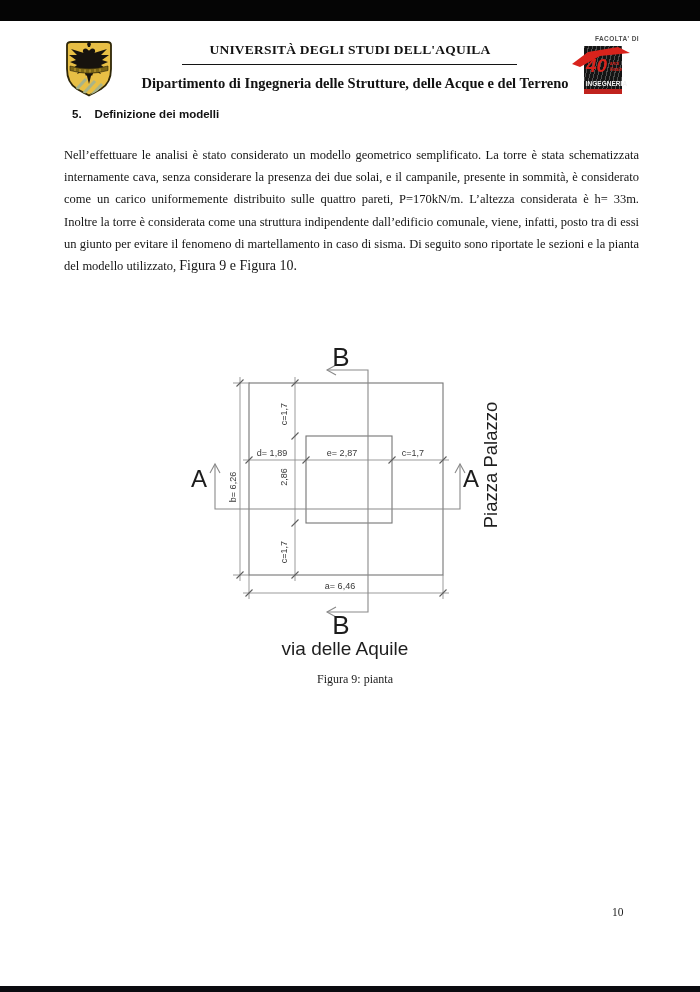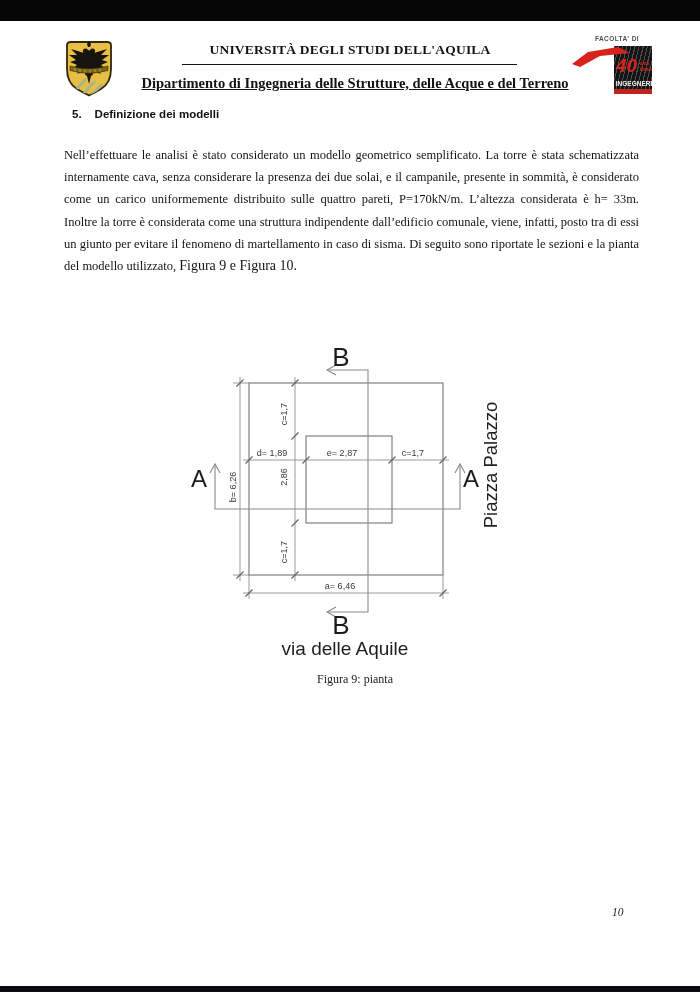--- a/index.html
+++ b/index.html
@@ -12,32 +12,32 @@
   .bar-bottom { position:absolute; bottom:0; left:0; width:700px; height:6px; background:#0b0b10; }
 
   
   .univ-title {
     position:absolute; top:42px; left:120px; width:460px; text-align:center;
     font-weight:bold; font-size:13.5px; color:#131313; letter-spacing:0.2px; white-space:nowrap;
   }
   .header-rule { position:absolute; top:64px; left:182px; width:335px; border-top:1.7px solid #141414; }
   .dept-title {
     position:absolute; top:75px; left:65px; width:580px; text-align:center;
-    font-weight:bold; font-size:14.5px; color:#131313; white-space:nowrap;text-decoration:underline;
+    font-weight:bold; font-size:14.5px; color:#131313; white-space:nowrap;
   }
   .crest { position:absolute; left:64px; top:40px; width:50px; height:57px; }
 
   
   .fac-logo { position:absolute; left:572px; top:33px; width:70px; height:62px; }
   .fac-top {
     position:absolute; top:2px; left:23px; font-family:"Liberation Sans",sans-serif;
     font-weight:bold; font-size:6.5px; color:#4e4e4e; letter-spacing:0.4px; white-space:nowrap;
   }
   .fac-box {
-    position:absolute; left:42px; top:13px; width:38px; height:48px;
+    position:absolute; left:12px; top:13px; width:38px; height:48px;
     background:
       repeating-linear-gradient(104deg, rgba(150,150,150,0.45) 0 1px, rgba(0,0,0,0) 1px 4px),
       #141414;
   }
   .fac-40 {
     position:absolute; left:2px; top:10px; font-family:"Liberation Sans",sans-serif;
     font-style:italic; font-weight:bold; font-size:19px; color:#d8231c; line-height:19px;
   }
   .fac-small {
     position:absolute; left:26px; top:15px; font-family:"Liberation Sans",sans-serif;
@@ -61,21 +61,21 @@
     font-size:12.5px; line-height:22.2px; text-align:justify; color:#141414;
   }
   .body-text .fig-refs { font-size:14px; }
 
   
   .diagram { position:absolute; left:180px; top:335px; width:330px; height:330px; overflow:visible; }
   .fig-caption {
     position:absolute; top:672px; left:185px; width:340px; text-align:center;
     font-size:12px; color:#222;
   }
-  .page-num { position:absolute; top:906px; left:612px; width:34px; font-size:11.5px; color:#222;font-style:italic; }
+  .page-num { position:absolute; top:906px; left:612px; width:34px; font-size:11.5px; color:#222; }
 
   .dim-text { font-family:"Liberation Sans",sans-serif; font-size:9px; fill:#383838; }
   .letter   { font-family:"Liberation Sans",sans-serif; font-size:26px; fill:#1c1c1c; }
   .letterA  { font-family:"Liberation Sans",sans-serif; font-size:24px; fill:#1c1c1c; }
   .street   { font-family:"Liberation Sans",sans-serif; fill:#1e1e1e; }
 </style>
 </head>
 <body>
 
 <div id="page">

